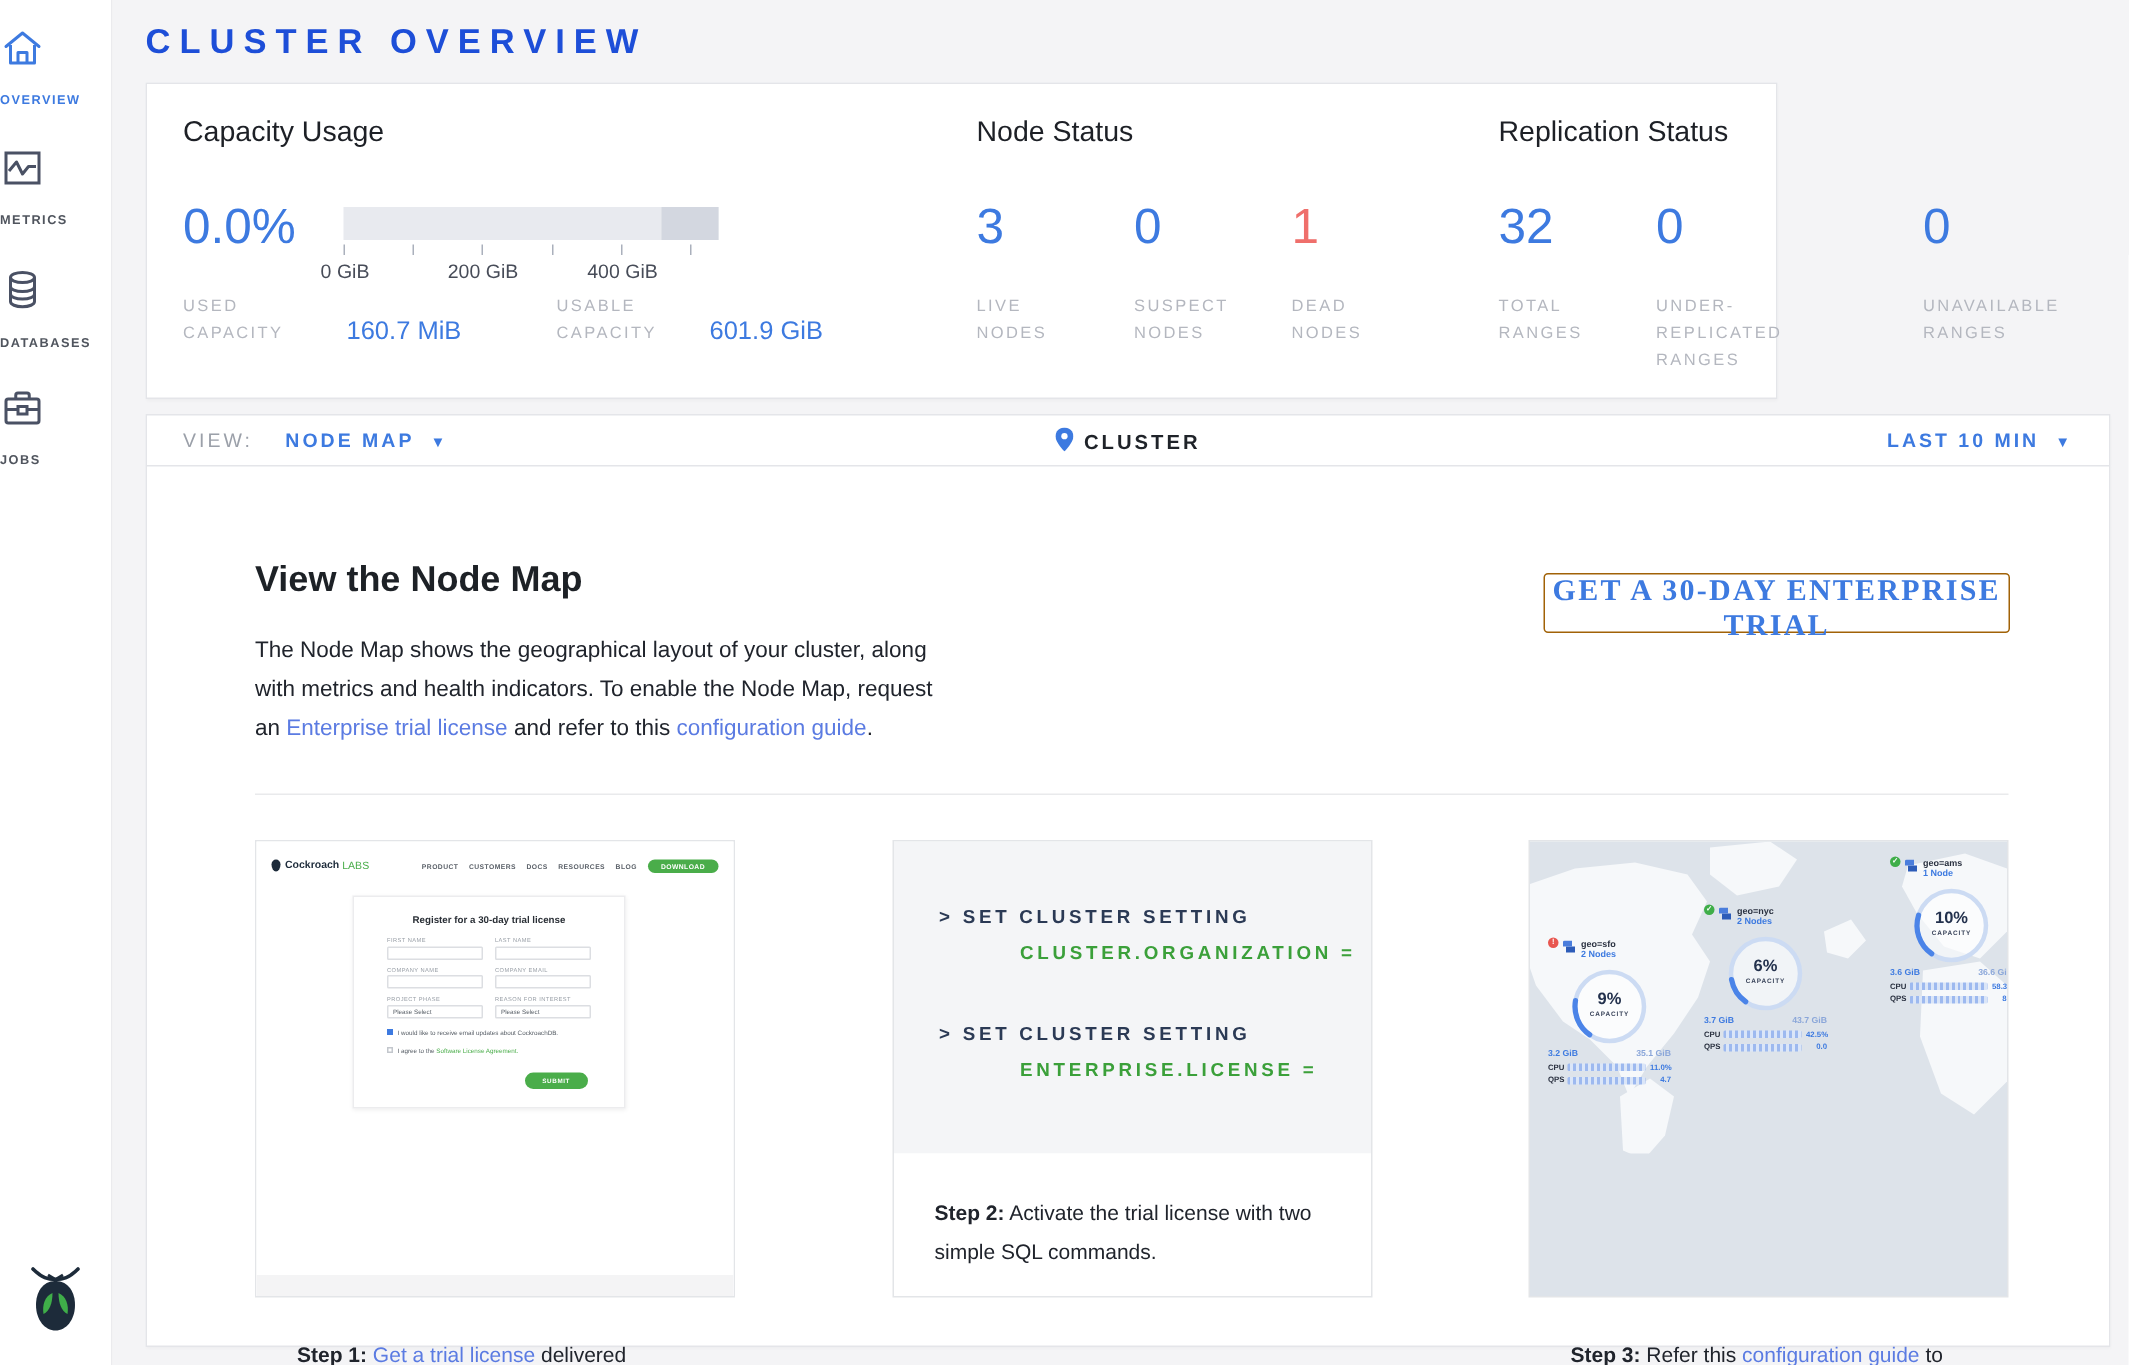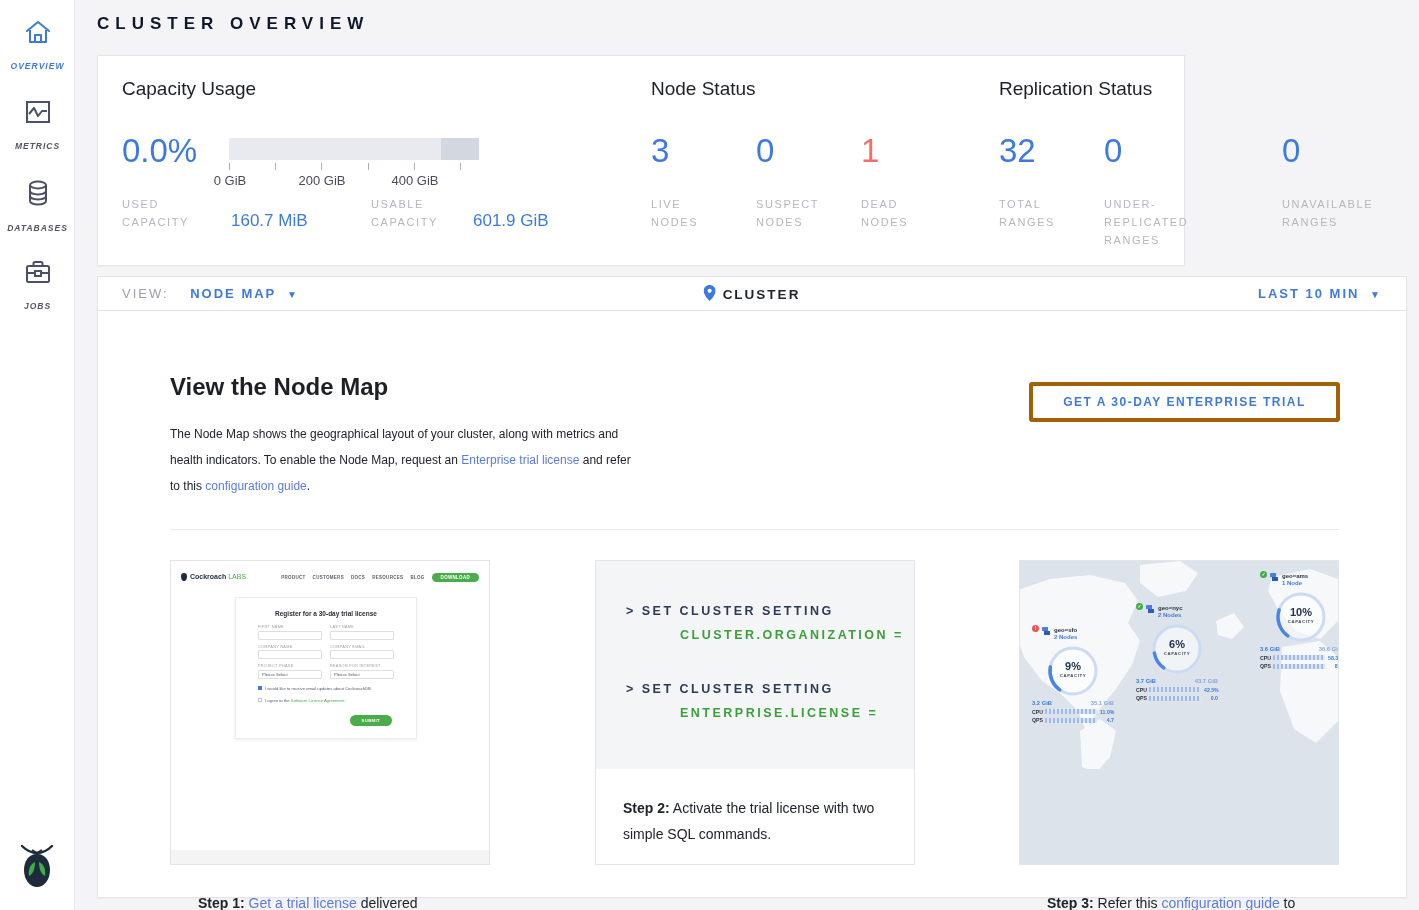--- a/index.html
+++ b/index.html
@@ -9,36 +9,36 @@
     background:#f4f4f6;
     color:#22262c;
     overflow:hidden;
     position:relative;
   }
   
   .sidebar {
     position:absolute; left:0; top:0; width:75px; height:910px;
     background:#ffffff; border-right:1px solid #ebebee;
   }
-  .side-item { position:absolute; left:0; width:75px; text-align:center; cursor:pointer;font-style:italic; }
+  .side-item { position:absolute; left:0; width:75px; cursor:pointer; }
   .side-item .icn { display:block; margin:0 auto 5px auto; }
   .side-label { font-size:8.5px; letter-spacing:1px; color:#50555e; font-weight:700; }
   .side-item.active .side-label { color:#3d7ae0; }
   .si-0 { top:18px; } .si-1 { top:98px; } .si-2 { top:178px; } .si-3 { top:258px; }
   .side-logo { position:absolute; left:14px; bottom:18px; width:46px; height:52px; }
   
   .panel {
     position:absolute; background:#fff;
     border:1px solid #e4e5e9;
     box-shadow:0 1px 2px rgba(0,0,0,.03);
   }
   
   .page-title {
     position:absolute; left:97px; top:14px;
-    font-size:17px; font-weight:600; letter-spacing:6px; color:#0f172a;
+    font-size:23px; font-weight:600; letter-spacing:6px; color:#1d4ed8;
   }
   
   .stats { left:97px; top:55px; width:1088px; height:211px; }
   .sec-title { position:absolute; font-size:19px; font-weight:500; color:#1d2026; }
   .big-num { position:absolute; font-size:33px; color:#3d7ae0; font-weight:400; }
   .big-num.red { color:#ef6f6b; }
   .cap-label { position:absolute; font-size:11px; letter-spacing:1.6px; color:#b4b7bf; font-weight:500; line-height:18px; }
   .stat-val { position:absolute; font-size:17px; color:#3d7ae0; }
   
   .gauge { position:absolute; left:131px; top:82px; width:250px; }
@@ -52,27 +52,27 @@
   .viewbar { left:97px; top:276px; width:1310px; height:35px; }
   .vb-left { position:absolute; left:24px; top:9px; font-size:13px; letter-spacing:2px; }
   .vb-viewlabel { color:#9ba0a9; font-weight:500; }
   .vb-viewvalue { color:#3d7ae0; font-weight:600; margin-left:16px; cursor:pointer; }
   .caret { font-size:10px; color:#3d7ae0; margin-left:5px; }
   .vb-center { position:absolute; left:50%; transform:translateX(-50%); top:8px; font-size:13.5px; letter-spacing:2px; color:#1f2329; font-weight:600; display:flex; align-items:center; gap:7px; }
   .vb-right { position:absolute; right:24px; top:9px; font-size:13px; letter-spacing:2px; color:#3d7ae0; font-weight:600; cursor:pointer; }
   
   .main { left:97px; top:310px; width:1310px; height:588px; }
   .nm-heading { position:absolute; left:72px; top:62px; font-size:24px; font-weight:600; color:#1d2126; }
-  .nm-desc { position:absolute; left:72px; top:110px; width:470px; font-size:12px; line-height:26px; color:#20242c; }
+  .nm-desc { position:absolute; left:72px; top:110px; width:470px; font-size:15px; line-height:26px; color:#20242c; }
   a.lnk { color:#5b7be2; text-decoration:none; cursor:pointer; }
   .trial-btn {
     position:absolute; left:931px; top:71px; width:311px; height:40px;
-    background:#fff; border:4px solid #a16207; border-radius:3px;
-    color:#3d7ae0; font-size:12px; letter-spacing:1.5px; font-weight:600;
-    font-family:Liberation Sans, sans-serif; cursor:pointer;
+    background:#fff; border:1px solid #a16207; border-radius:3px;
+    color:#3d7ae0; font-size:20px; letter-spacing:1.5px; font-weight:600;
+    font-family:Liberation Serif, serif; cursor:pointer;
   }
   .divider { position:absolute; left:72px; top:218px; width:1169px; height:0; border-top:1px solid #e9eaec; }
   
   .card { position:absolute; top:249px; width:320px; height:305px; border:1px solid #e3e5e8; background:#fff; }
   .card.c1 { left:72px; } .card.c2 { left:497px; } .card.c3 { left:921px; }
   .card-img { position:relative; width:318px; height:208px; overflow:hidden; }
   .card-cap { padding:26px 26px 0 27px; font-size:14px; line-height:26px; color:#20242c; }
   .card-cap b { font-weight:700; }
   
   .code-area { background:#f4f5f7; width:100%; height:100%; padding:38px 0 0 30px; }

